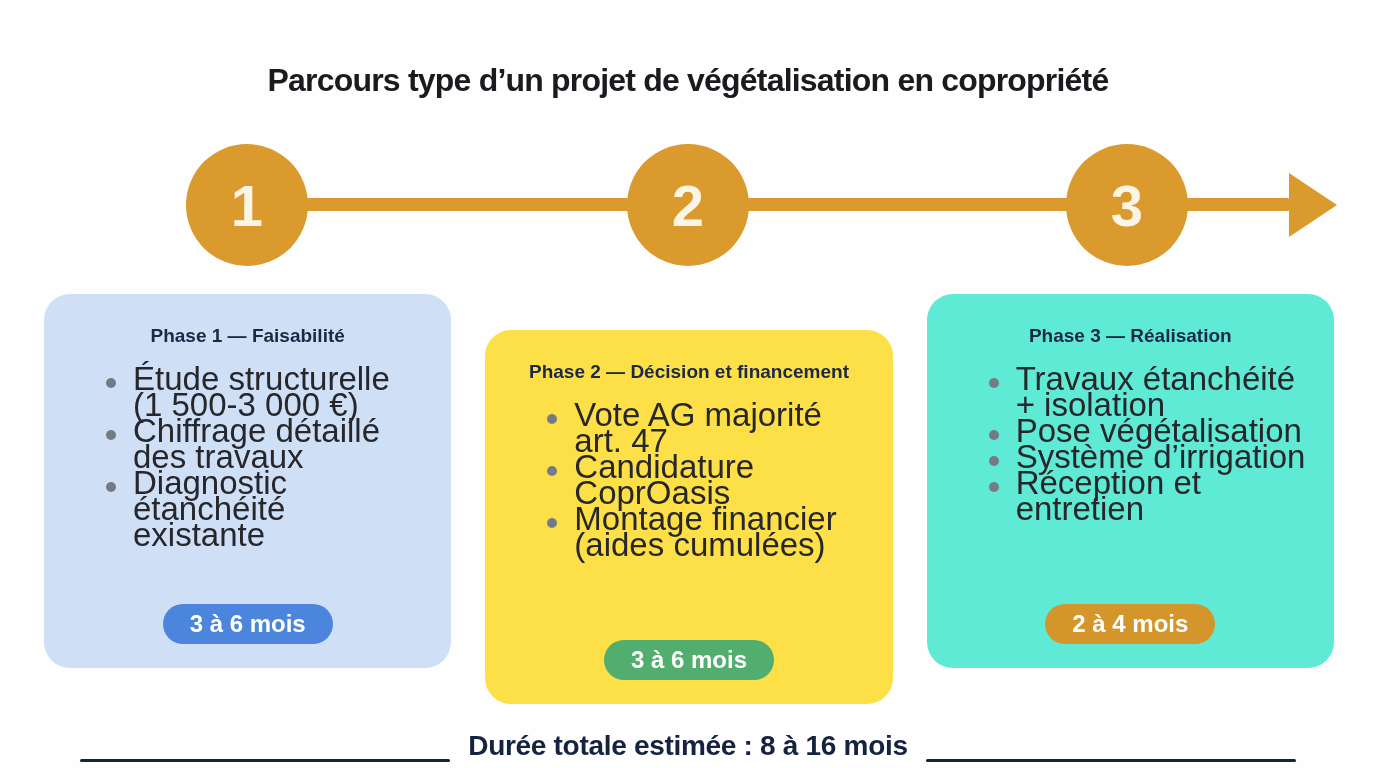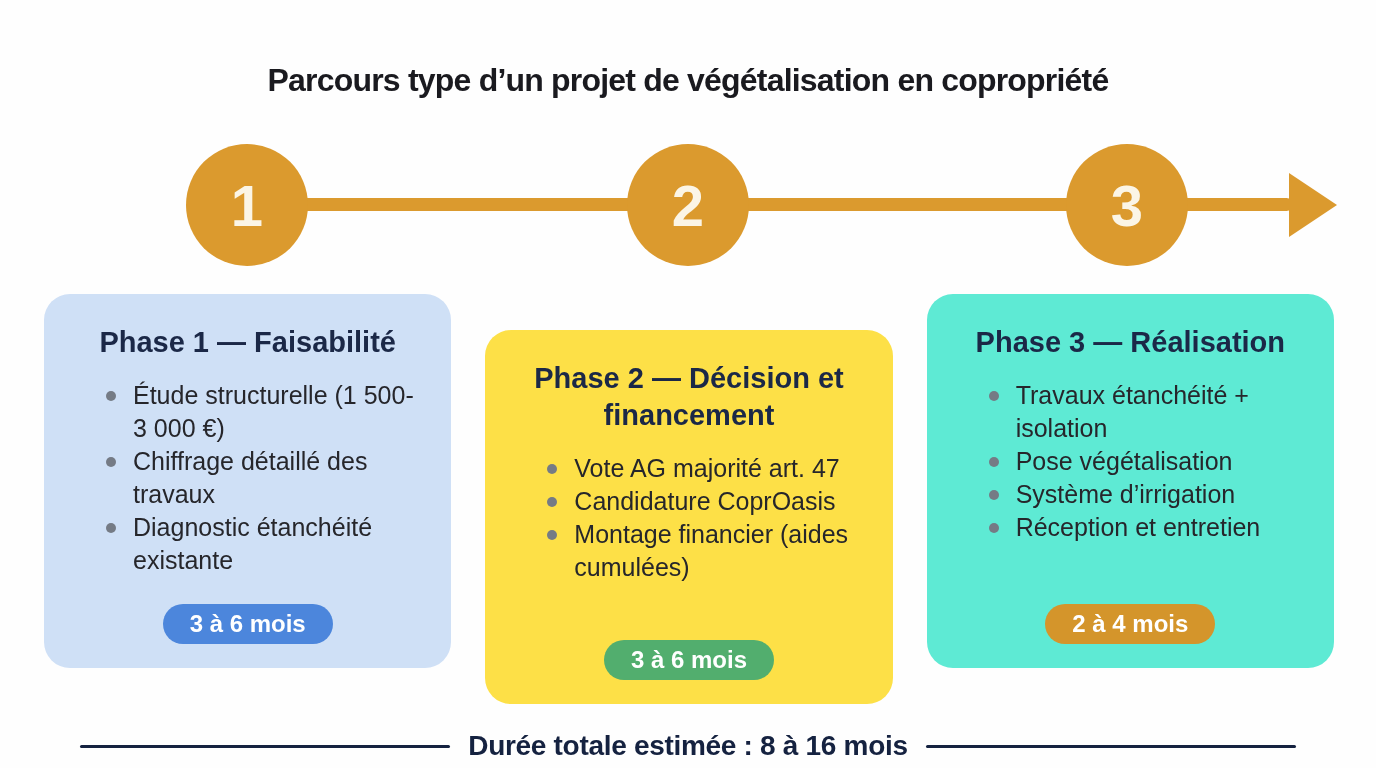--- a/index.html
+++ b/index.html
@@ -57,28 +57,28 @@
     box-sizing:border-box;
     padding:30px 26px 24px;
     display:flex; flex-direction:column;
   }
   .card-1 { background:#CFE0F6; }
   .card-2 { background:#fde047;margin-top:36px; }
   .card-3 { background:#5eead4; }
   .card h2 {
     margin:0 0 18px;
     text-align:center;
-    font-size:29px; line-height:1.28;
+    font-size:19px; line-height:1.28;
     font-weight:800;
     color:#1B2847;
   }
   .card ul { list-style:none; margin:0; padding:0 0 0 36px; }
   .card li {
     position:relative;
-    font-size:25px; line-height:33px;
+    font-size:33px; line-height:26px;
     color:#26262B;
     padding-left:27px;
   }
   .card li::before {
     content:"";
     position:absolute; left:0; top:12px;
     width:10px; height:10px; border-radius:50%;
     background:#757B85;
   }
   .badge {
@@ -88,21 +88,21 @@
     font-size:24px; font-weight:700;
     color:#FFFFFF;
     white-space:nowrap;
   }
   .badge-1 { background:#4C86DC; }
   .badge-2 { background:#52AE6E; }
   .badge-3 { background:#D4952B; }
 
   
   .footer {
-    display:flex; align-items:center; justify-content:center;
+    display:flex; align-items:flex-end; justify-content:center;
     gap:18px;
     margin-top:26px;
   }
   .rule { width:370px; height:3px; background:#152240; border-radius:2px; }
   .footer-text {
     font-size:28px; font-weight:800;
     letter-spacing:-0.3px;
     color:#152240;
     white-space:nowrap;
   }

